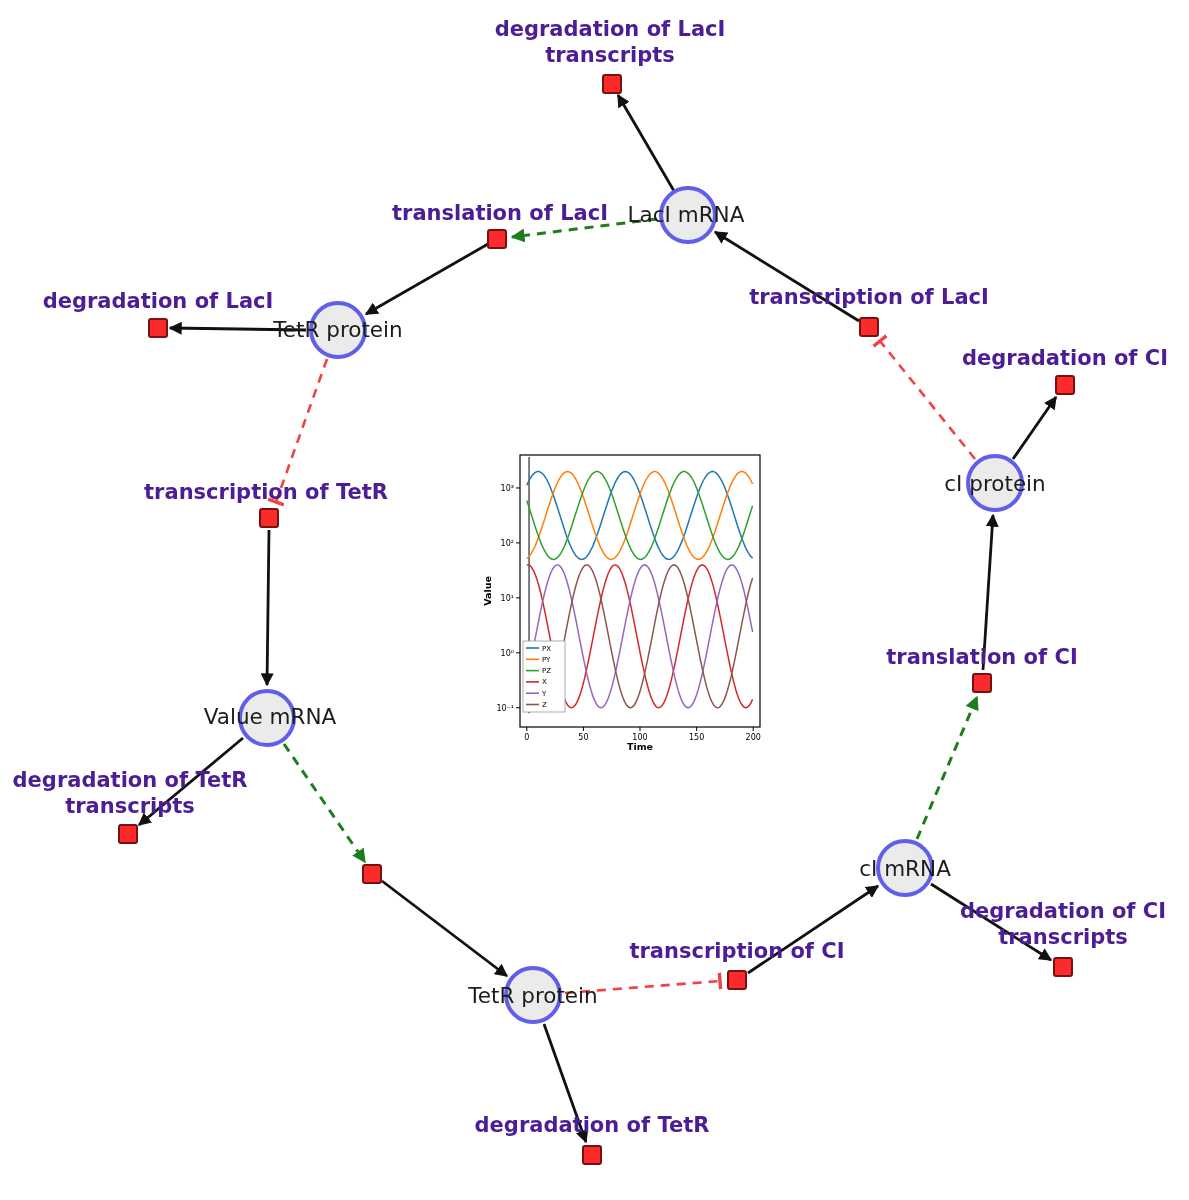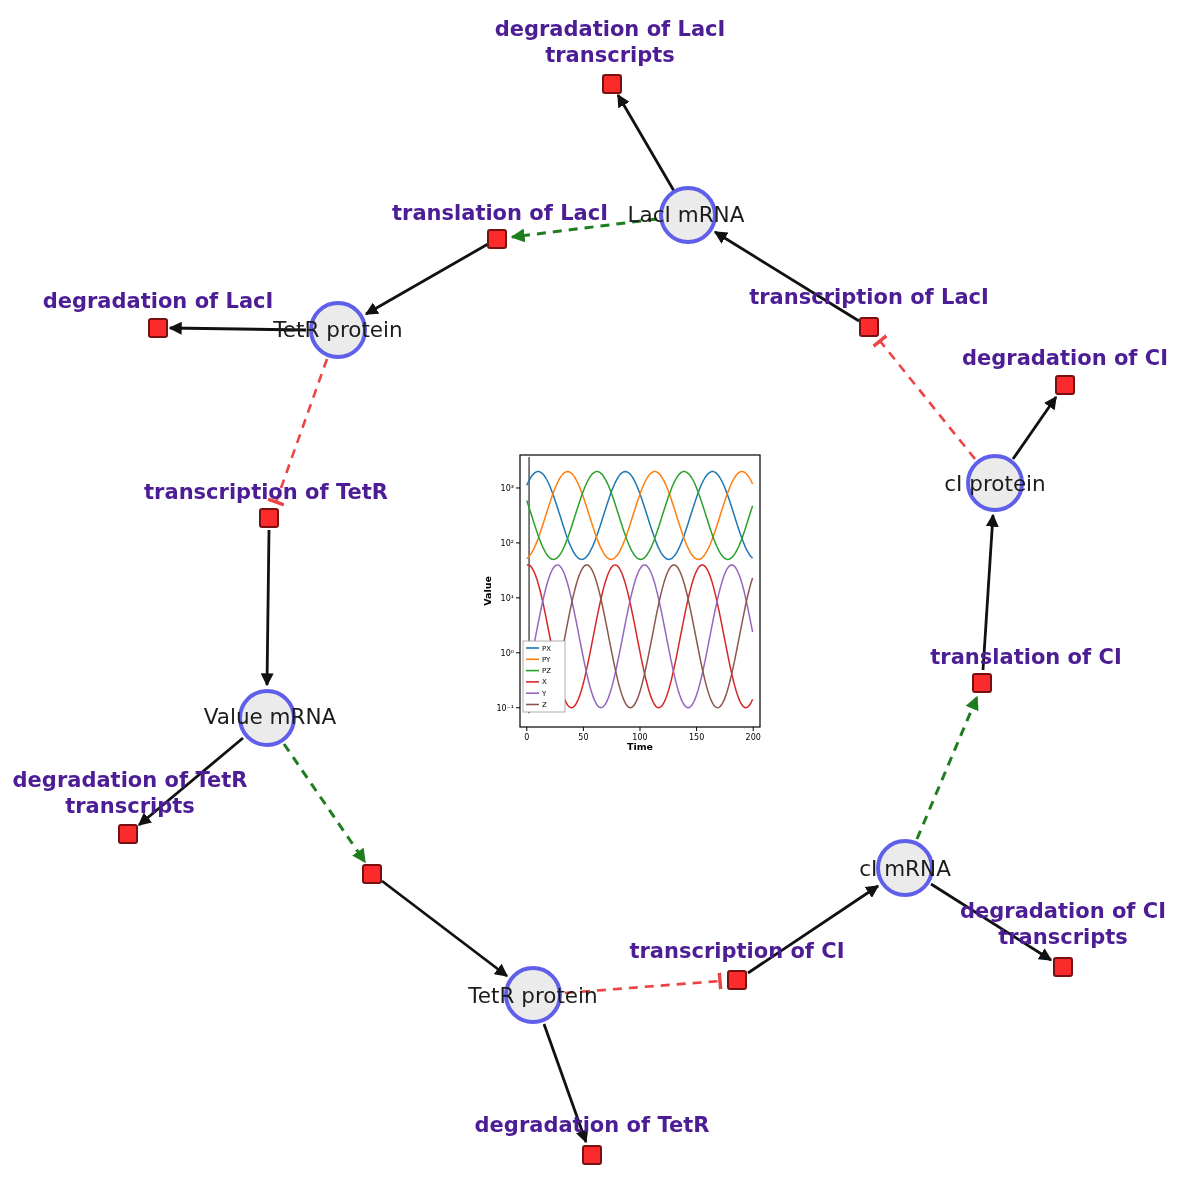--- a/index.html
+++ b/index.html
@@ -89,21 +89,21 @@
   <div class="reaction" style="left:737px;top:980px;"></div>
   <div class="reaction" style="left:1063px;top:967px;"></div>
   <div class="reaction" style="left:592px;top:1155px;"></div>
 
   <div class="rlabel wrap" style="left:610px;top:42px;width:250px;">degradation of LacI transcripts</div>
   <div class="rlabel" style="left:500px;top:213px;">translation of LacI</div>
   <div class="rlabel" style="left:869px;top:297px;">transcription of LacI</div>
   <div class="rlabel" style="left:158px;top:301px;">degradation of LacI</div>
   <div class="rlabel" style="left:1065px;top:358px;">degradation of CI</div>
   <div class="rlabel" style="left:266px;top:492px;">transcription of TetR</div>
-  <div class="rlabel" style="left:982px;top:657px;margin-left:44px;">translation of CI</div>
+  <div class="rlabel" style="left:982px;top:657px;">translation of CI</div>
   <div class="rlabel wrap" style="left:130px;top:793px;width:260px;">degradation of TetR transcripts</div>
   <div class="rlabel" style="left:737px;top:951px;">transcription of CI</div>
   <div class="rlabel" style="left:592px;top:1125px;">degradation of TetR</div>
   <div class="rlabel wrap" style="left:1063px;top:924px;width:230px;">degradation of CI transcripts</div>
 
   <div id="inset">
     <svg id="chart-svg" width="292" height="315" viewBox="0 0 292 315">
       <rect x="42" y="10" width="240" height="272" fill="#ffffff" stroke="#000" stroke-width="1.2"></rect>
       <g id="g-axes">
           <line x1="48.79245283018868" y1="282" x2="48.79245283018868" y2="286" stroke="#000" stroke-width="1"></line>

